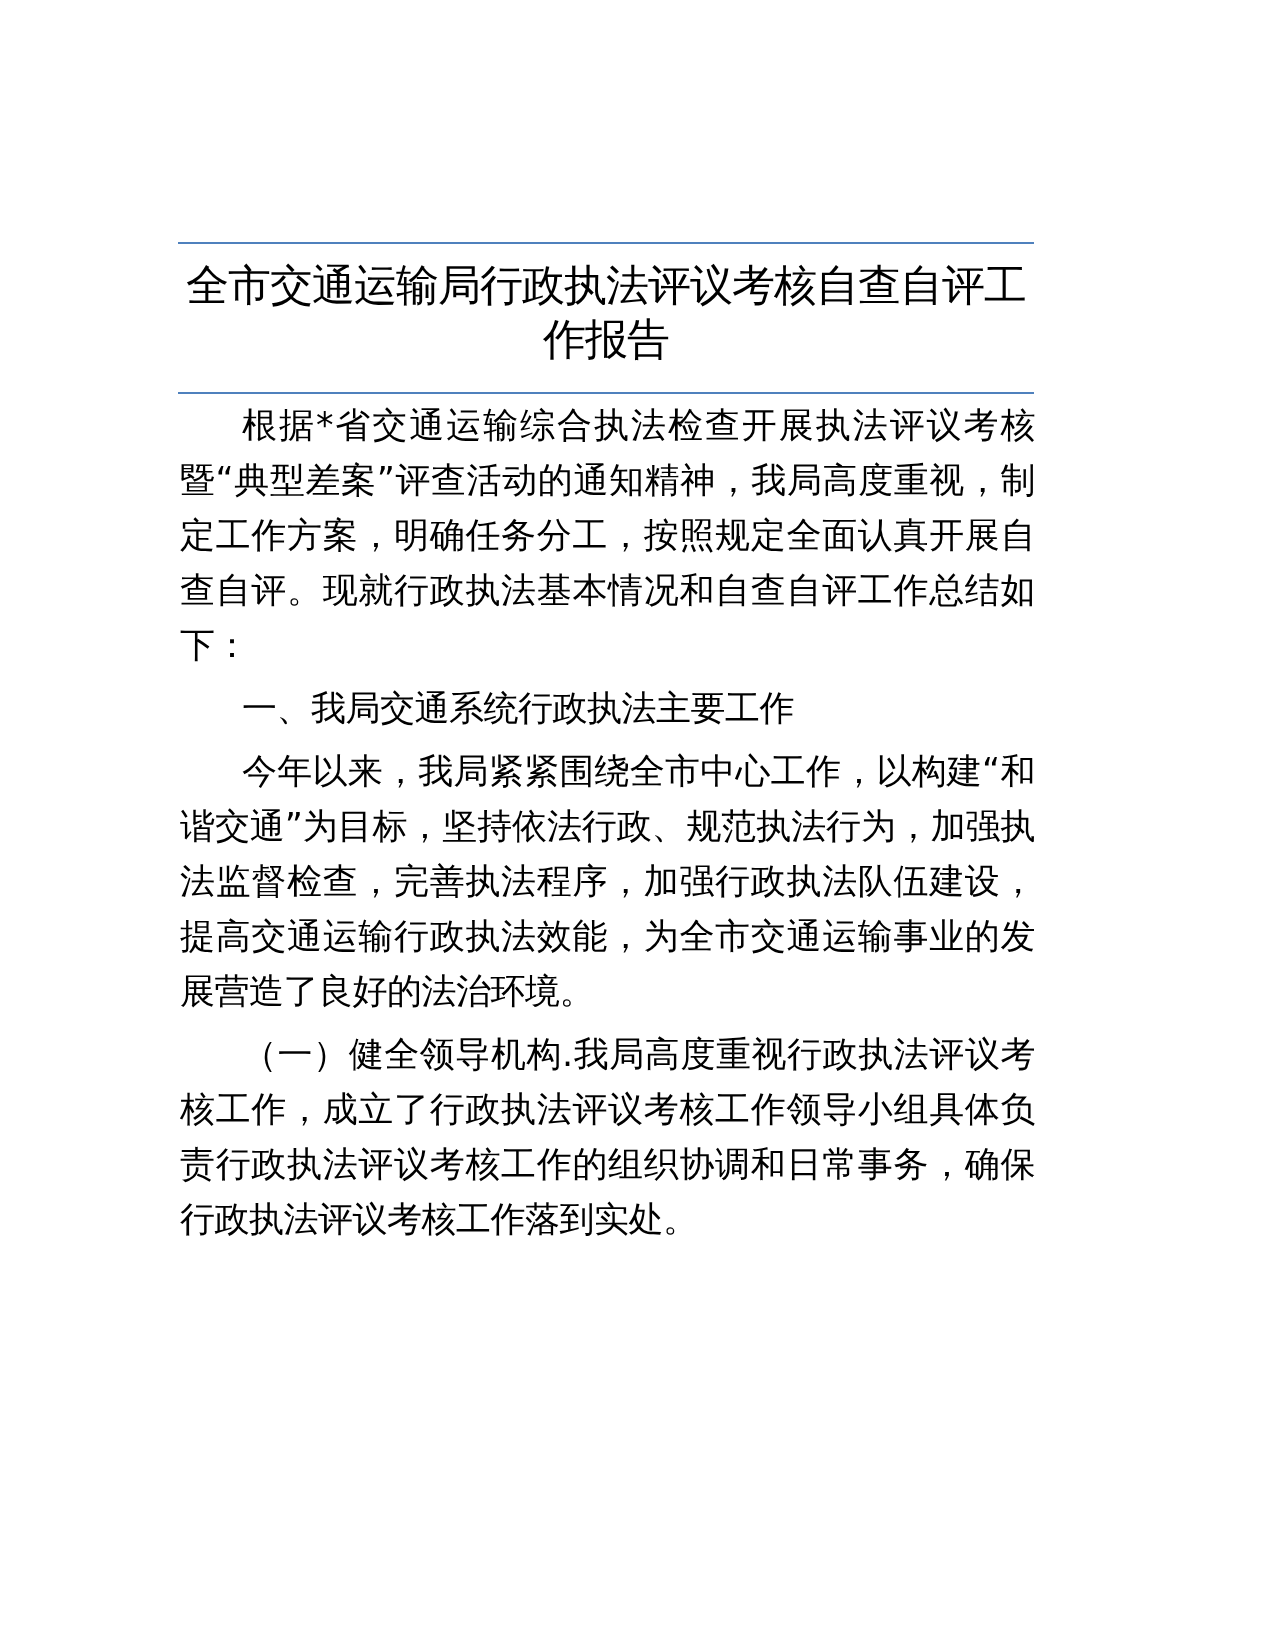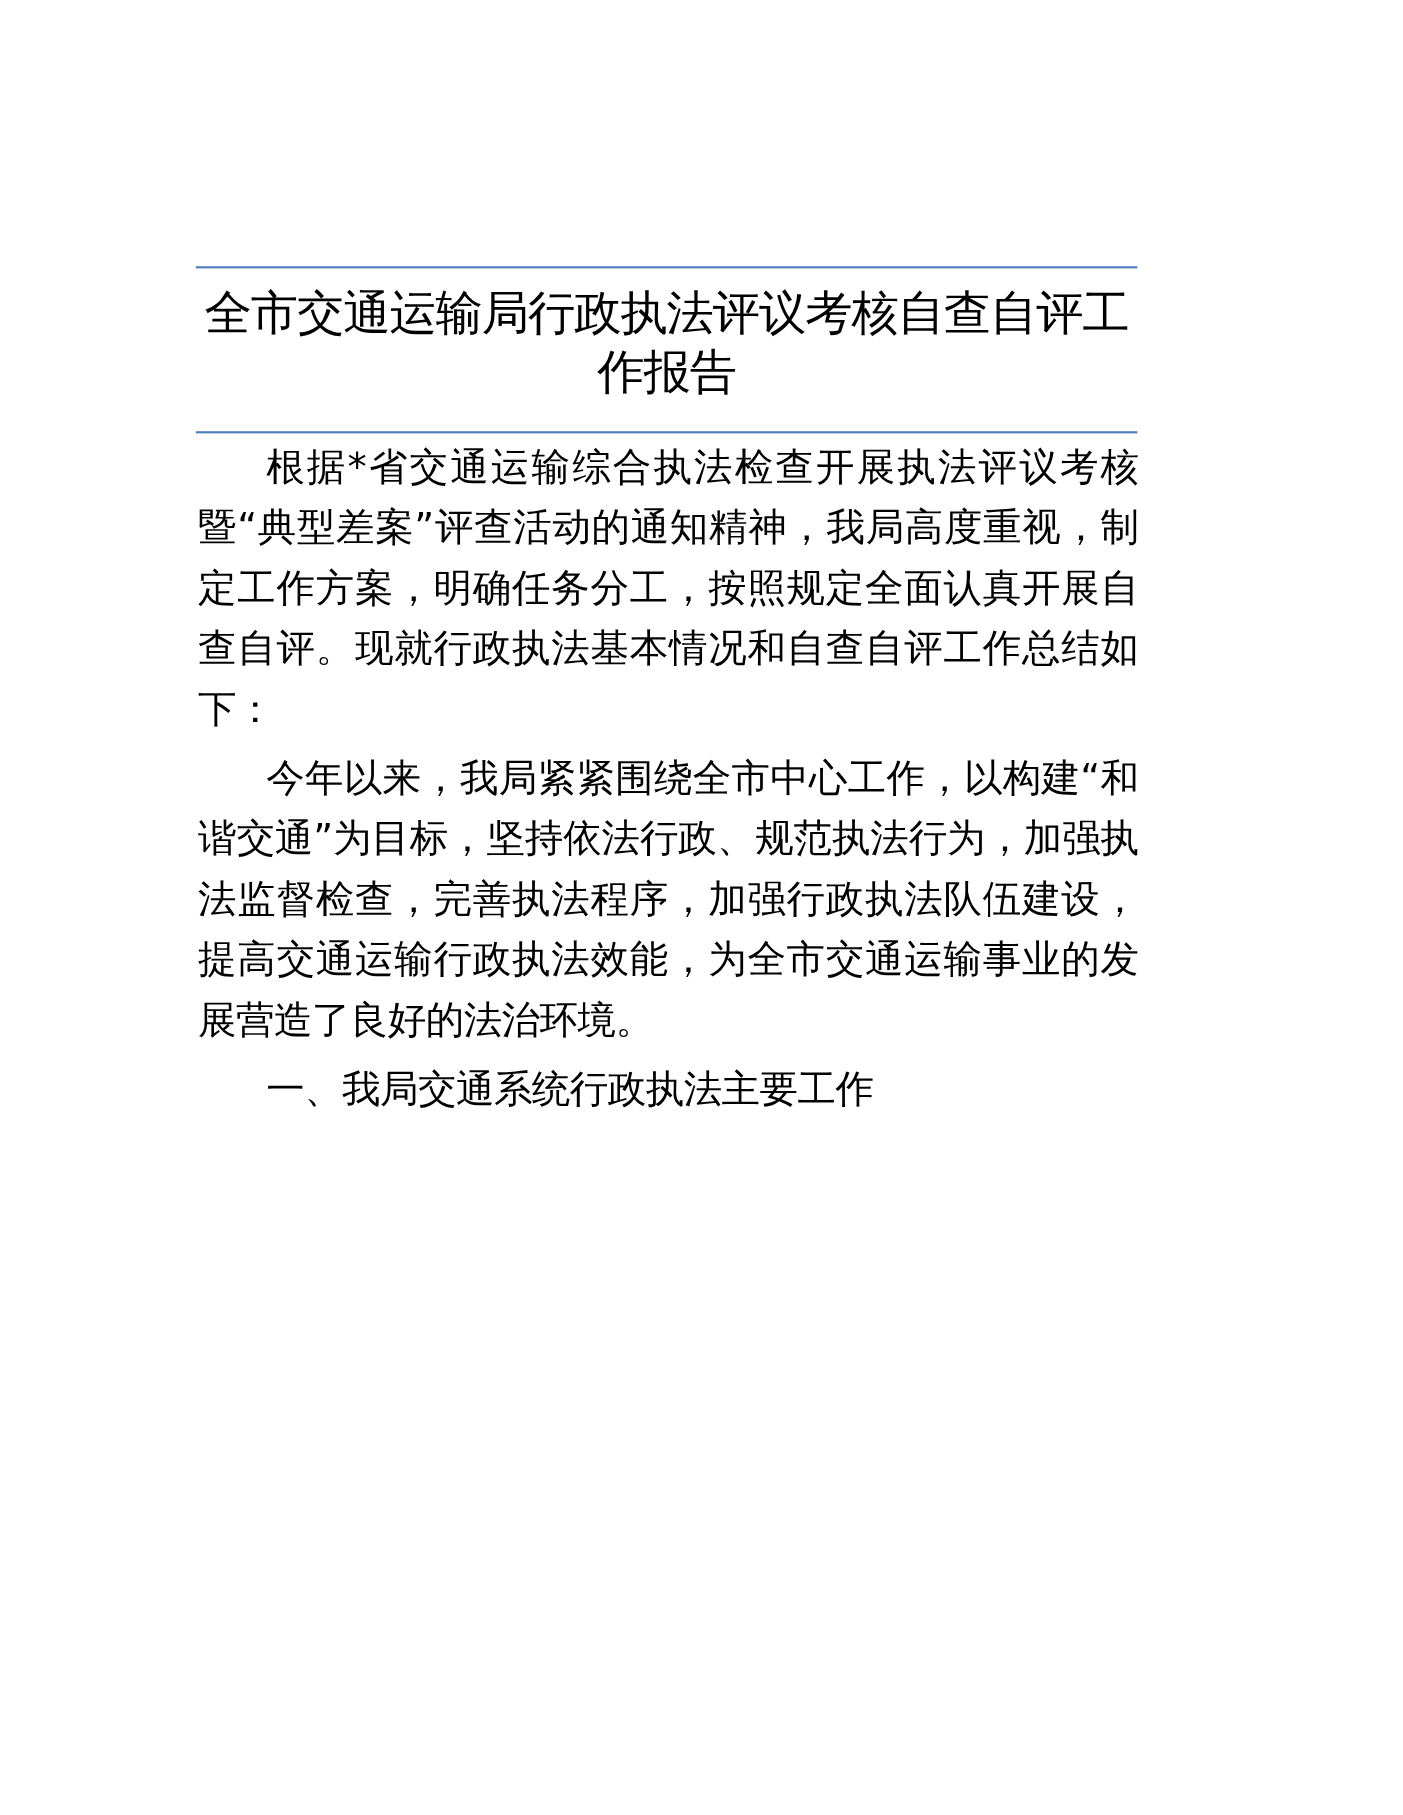--- a/index.html
+++ b/index.html
@@ -21,16 +21,17 @@
 <div class="page">
   <div class="rule top"></div>
   <div class="title">
     <div>全市交通运输局行政执法评议考核自查自评工</div>
     <div>作报告</div>
   </div>
   <div class="rule bottom"></div>
 
   <div class="body">
     <p class="para">根据*省交通运输综合执法检查开展执法评议考核暨“典型差案”评查活动的通知精神，我局高度重视，制定工作方案，明确任务分工，按照规定全面认真开展自查自评。现就行政执法基本情况和自查自评工作总结如下：</p>
+    <p class="para">一、我局交通系统行政执法主要工作</p>
     <p class="para">今年以来，我局紧紧围绕全市中心工作，以构建“和谐交通”为目标，坚持依法行政、规范执法行为，加强执法监督检查，完善执法程序，加强行政执法队伍建设，提高交通运输行政执法效能，为全市交通运输事业的发展营造了良好的法治环境。</p>
-    <p class="para">一、我局交通系统行政执法主要工作</p>
+    <p class="para">（一）健全领导机构.我局高度重视行政执法评议考核工作，成立了行政执法评议考核工作领导小组具体负责行政执法评议考核工作的组织协调和日常事务，确保行政执法评议考核工作落到实处。</p>
   </div>
 </div>
 
 </body></html>

